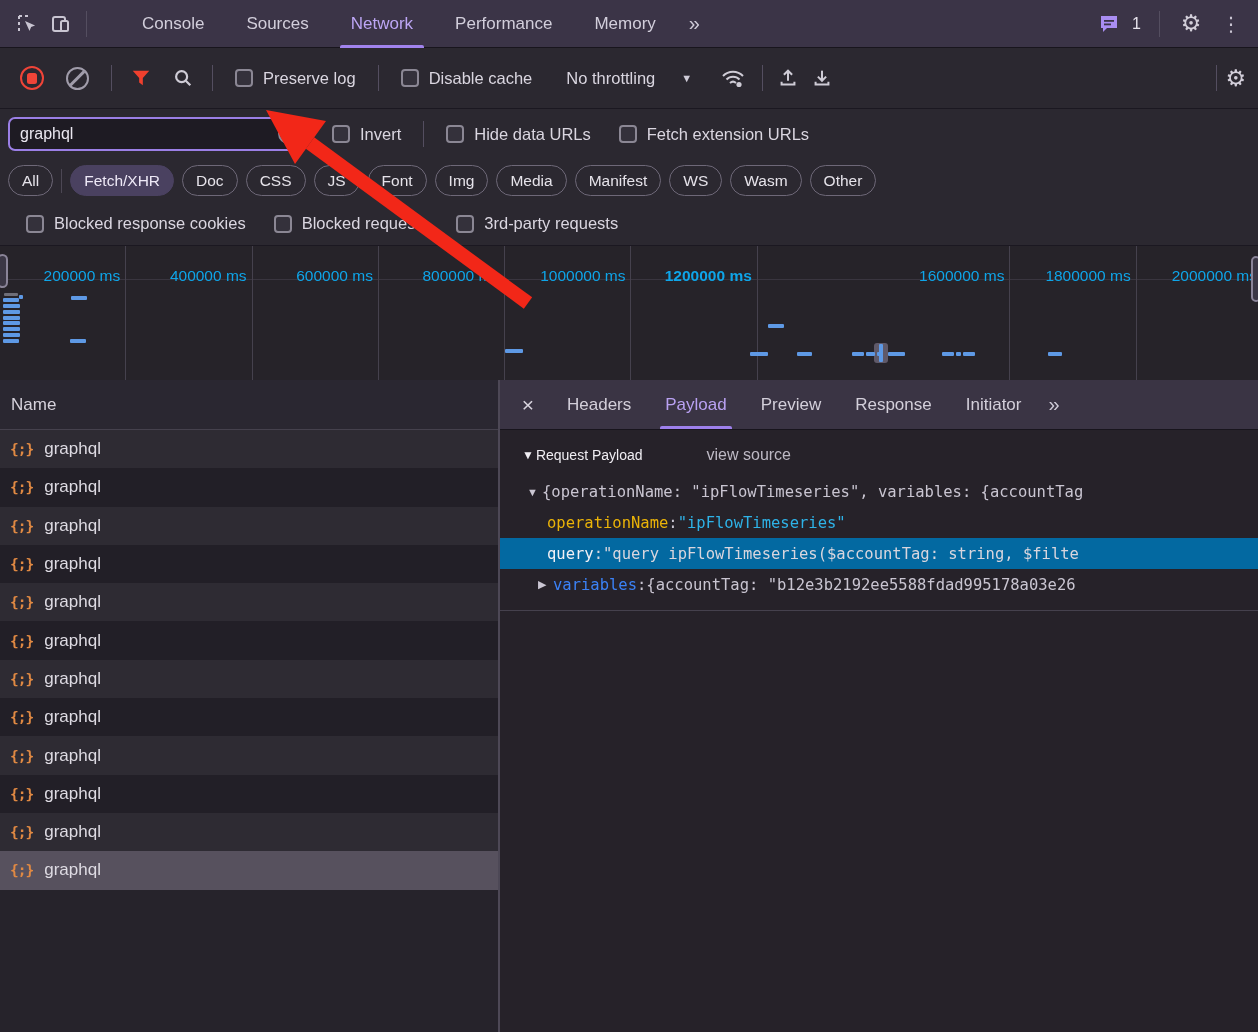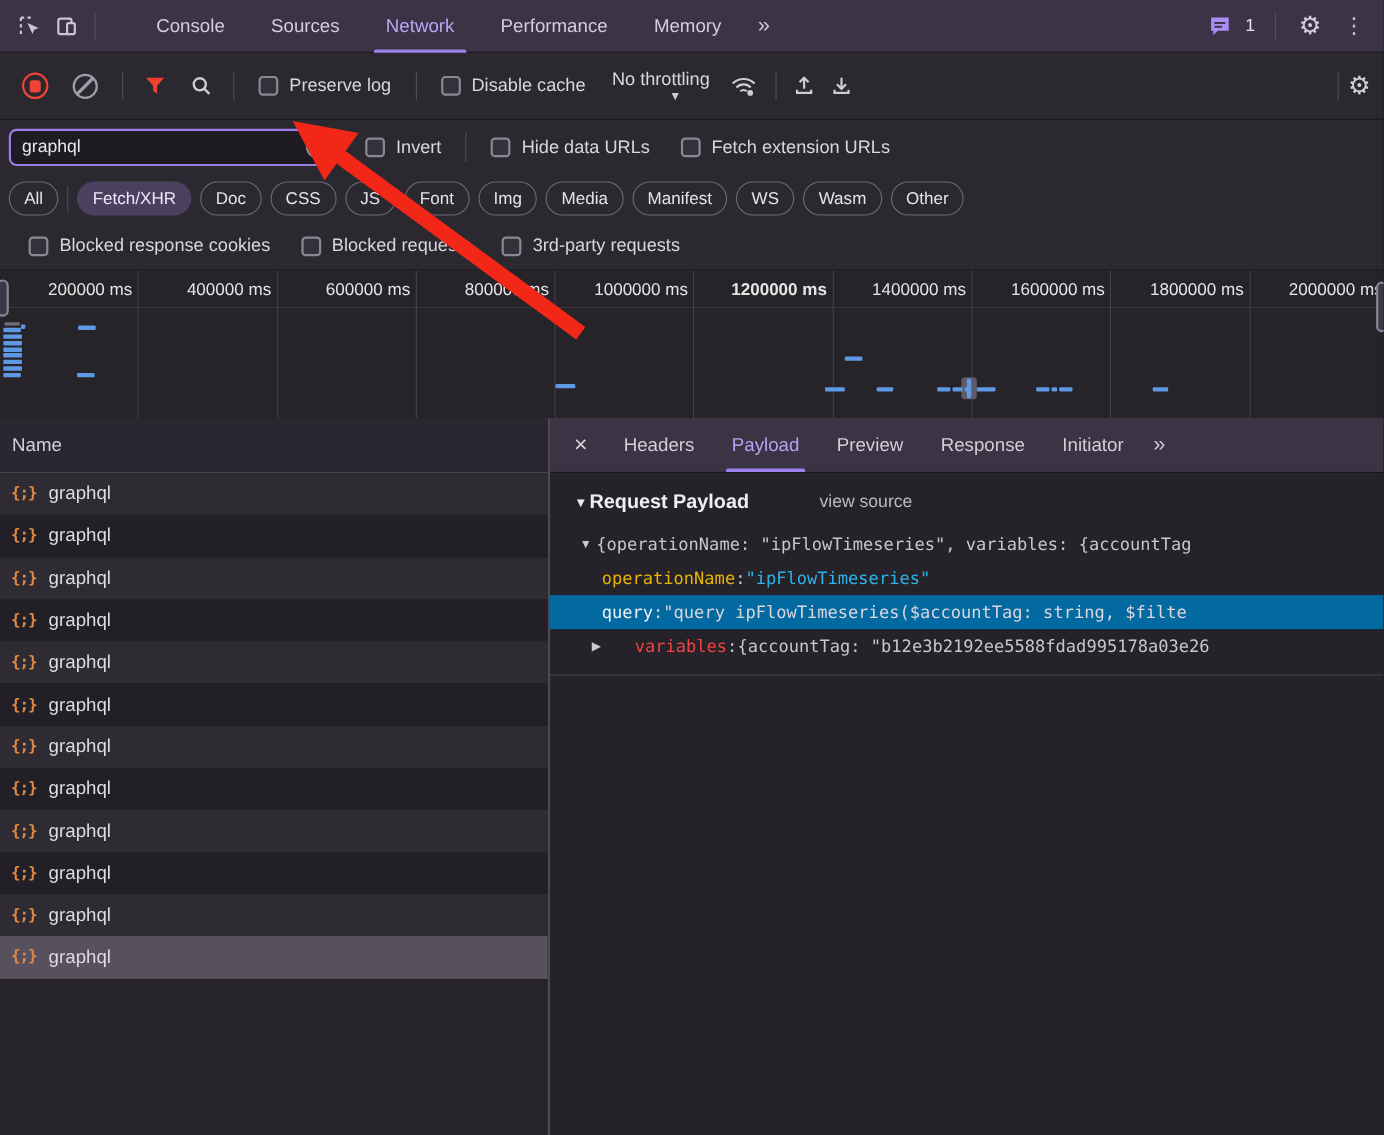--- a/index.html
+++ b/index.html
@@ -24,40 +24,40 @@
   .kebab{ font-size:20px; color:#d2ced9; padding:0 8px;}
   
   .toolbar{ height:61px; background:#2b2830; display:flex; align-items:center; padding:0 12px; border-bottom:1px solid #1b1821;}
   .record-btn{ width:24px; height:24px; border:2.5px solid #f04438; border-radius:50%; display:flex; align-items:center; justify-content:center; margin:0 8px;}
   .record-btn .sq{ width:10px; height:11px; background:#f04438; border-radius:2.5px;}
   .clear-btn{ width:23px; height:23px; border:2.5px solid #a09caa; border-radius:50%; position:relative; margin:0 14px;}
   .clear-btn::after{ content:""; position:absolute; left:-1px; top:8.5px; width:20px; height:2.5px; background:#a09caa; transform:rotate(-45deg);}
   .cb{ width:18px; height:18px; border:2px solid #8b8794; border-radius:4px; background:#34313b; flex:0 0 auto;}
   .cb-label{ font-size:16.5px; color:#dad6e0; margin-left:10px; white-space:nowrap;}
   .cb-group{ display:flex; align-items:center; margin:0 14px;}
-  .throttle{ display:flex; align-items:center; margin:0 10px; font-size:16.5px; color:#dad6e0;flex-direction:column;}
+  .throttle{ display:flex; align-items:center; margin:0 20px; font-size:16.5px; color:#dad6e0;}
   .throttle .caret{ font-size:11px; margin-left:26px; color:#cfccd8;}
   .toolbar svg, .filter-funnel svg{ display:block;}
   .toolbar .spacer{ flex:1;}
   
   .filterrow{ height:50px; background:#2b2830; display:flex; align-items:center; padding:0 8px; }
   .filter-input-wrap{ position:relative; width:298px; height:34px; flex:0 0 auto;}
   .filter-input{ width:100%; height:100%; background:#1e1b23; border:2px solid #9b7fe6; border-radius:7px; color:#eae7f0; font-size:16px; font-family:"Liberation Sans",sans-serif; padding:0 34px 0 10px; outline:none;}
   .clear-x{ position:absolute; right:7px; top:6px; width:21px; height:21px; border:2px solid #8d8996; border-radius:50%; color:#b9b5c2; font-size:13px; display:flex; align-items:center; justify-content:center; line-height:1;}
   
   .chiprow{ height:43px; background:#2b2830; display:flex; align-items:center; padding:0 8px; gap:8px;}
   .chip{ height:31px; padding:0 13px; display:flex; align-items:center; border:1.5px solid #6e6878; border-radius:16px; font-size:15.5px; color:#e6e3ea; white-space:nowrap;}
   .chip.active{ background:#4a4160; border-color:#4a4160; color:#eee9f7;}
   .chip-div{ width:1px; height:24px; background:#4c4754;}
   
   .checkrow{ height:44px; background:#2b2830; display:flex; align-items:center; padding:0 12px; border-bottom:1px solid #1b1821;}
   
   .overview{ position:relative; height:146px; background:#262329; border-bottom:1px solid #141118; overflow:hidden;}
   .tickcell{ position:absolute; top:0; height:100%; border-right:1px solid #45414d; }
-  .tickcell .lbl{ position:absolute; top:9px; right:5px; font-size:15.5px; color:#e5e5e5; white-space:nowrap;}
+  .tickcell .lbl{ position:absolute; top:21px; right:5px; font-size:15.5px; color:#0ea5e9; white-space:nowrap;}
   .ruler-line{ position:absolute; left:0; right:0; top:33px; height:1px; background:#39353f;}
   .ovbar{ position:absolute; border-radius:1px;}
   .ov-handle{ position:absolute; background:#3b3745; border:2px solid #8a8498; border-radius:6px;}
   .ov-marker{ position:absolute; background:#5f5969; border-radius:3px;}
   
   .main{ position:absolute; top:380px; left:0; right:0; bottom:0; display:flex;}
   .left-pane{ width:500px; flex:0 0 auto; background:#26232b; border-right:2px solid #4d4856; display:flex; flex-direction:column;}
   .name-header{ height:50px; background:#2a2731; border-bottom:1px solid #45414d; display:flex; align-items:center; padding:0 11px; font-size:17px; color:#d6d2dc; flex:0 0 auto;}
   .req-rows{ flex:1; overflow:hidden;}
   .req-row{ height:38.3px; display:flex; align-items:center; padding:0 10px; font-size:17px; color:#dedbe3; white-space:nowrap;}
@@ -69,21 +69,21 @@
   .right-pane{ flex:1; background:#262229; display:flex; flex-direction:column; overflow:hidden;}
   .detail-tabs{ height:50px; background:#3a3444; border-bottom:1px solid #18151d; display:flex; align-items:stretch; padding:0 6px; flex:0 0 auto;}
   .close-x{ width:44px; display:flex; align-items:center; justify-content:center; font-size:21px; color:#d8d4de;}
   .dtab{ position:relative; display:flex; align-items:center; padding:0 17px; font-size:17px; color:#d3cfda; white-space:nowrap;}
   .dtab.active{ color:#b9a1f2;}
   .dtab.active::after{ content:""; position:absolute; left:12px; right:12px; bottom:0; height:3px; background:#9d80ec; border-radius:2px 2px 0 0;}
   .dtabs-more{ display:flex; align-items:center; font-size:20px; color:#cfcbd8; padding:0 10px; letter-spacing:-2px;}
   .payload{ position:relative; flex:1;}
   .payload-title{ display:flex; align-items:center; padding:16px 0 6px 22px;}
   .payload-title .tri{ font-size:12px; color:#f0eef3; margin-right:2px;}
-  .payload-title .ttl{ font-size:18px; font-weight:bold; color:#f0eef3;}
+  .payload-title .ttl{ font-size:14px; font-weight:normal; color:#f0eef3;}
   .payload-title .vs{ font-size:16px; color:#bdb9c4; margin-left:64px;}
   .pl-lines{ margin-top:6px;}
   .pl-line{ position:relative; height:31px; display:flex; align-items:center; font-family:"DejaVu Sans Mono",monospace; font-size:15.5px; white-space:nowrap; overflow:hidden;}
   .pl-line.hl{ background:#0369a1;}
   .pl-line .tri{ position:absolute; font-size:11px; color:#cbc7d3; font-family:"Liberation Sans",sans-serif;}
   .pl-sep{ height:1px; background:#45414d; margin-top:10px;}
   
   .anno{ position:absolute; inset:0; pointer-events:none; z-index:60;}
 </style>
 </head>
@@ -252,23 +252,20 @@
         <span class="lbl">600000 ms</span>
       </div>
       <div class="tickcell" style="left: 378.9px; width: 126.3px;">
         <span class="lbl">800000 ms</span>
       </div>
       <div class="tickcell" style="left: 505.2px; width: 126.3px;">
         <span class="lbl">1000000 ms</span>
       </div>
       <div class="tickcell" style="left: 631.5px; width: 126.3px; font-weight: bold;">
         <span class="lbl">1200000 ms</span>
-      </div>
-      <div class="tickcell" style="left: 757.8px; width: 126.3px;">
-        <span class="lbl">1400000 ms</span>
       </div>
       <div class="tickcell" style="left: 884.1px; width: 126.3px;">
         <span class="lbl">1600000 ms</span>
       </div>
       <div class="tickcell" style="left: 1010.4px; width: 126.3px;">
         <span class="lbl">1800000 ms</span>
       </div>
       <div class="tickcell" style="left: 1136.7px; width: 126.3px;">
         <span class="lbl">2000000 ms</span>
       </div>
@@ -382,21 +379,21 @@
               <span style="color: rgb(201, 197, 209);">: </span>
               <span style="color: rgb(46, 179, 232);">"ipFlowTimeseries"</span>
             </div>
             <div class="pl-line hl" style="padding-left: 47px;">
               <span style="color: rgb(242, 240, 245);">query</span>
               <span style="color: rgb(217, 214, 222);">: </span>
               <span style="color: rgb(217, 214, 222);">"query ipFlowTimeseries($accountTag: string, $filte</span>
             </div>
             <div class="pl-line" style="padding-left: 53px;">
               <span class="tri" style="left: 38px;">▶</span>
-              <span style="color: #ef4444; margin-left: 24px;">variables</span>
+              <span style="color: #3b82f6;">variables</span>
               <span style="color: rgb(201, 197, 209);">: </span>
               <span style="color: rgb(201, 197, 209);">{accountTag: "b12e3b2192ee5588fdad995178a03e26</span>
             </div>
           </div>
         <div class="pl-sep"></div>
       </div>
     </div>
   </div>
 
   <svg class="anno" width="1258" height="1032" viewBox="0 0 1258 1032">

